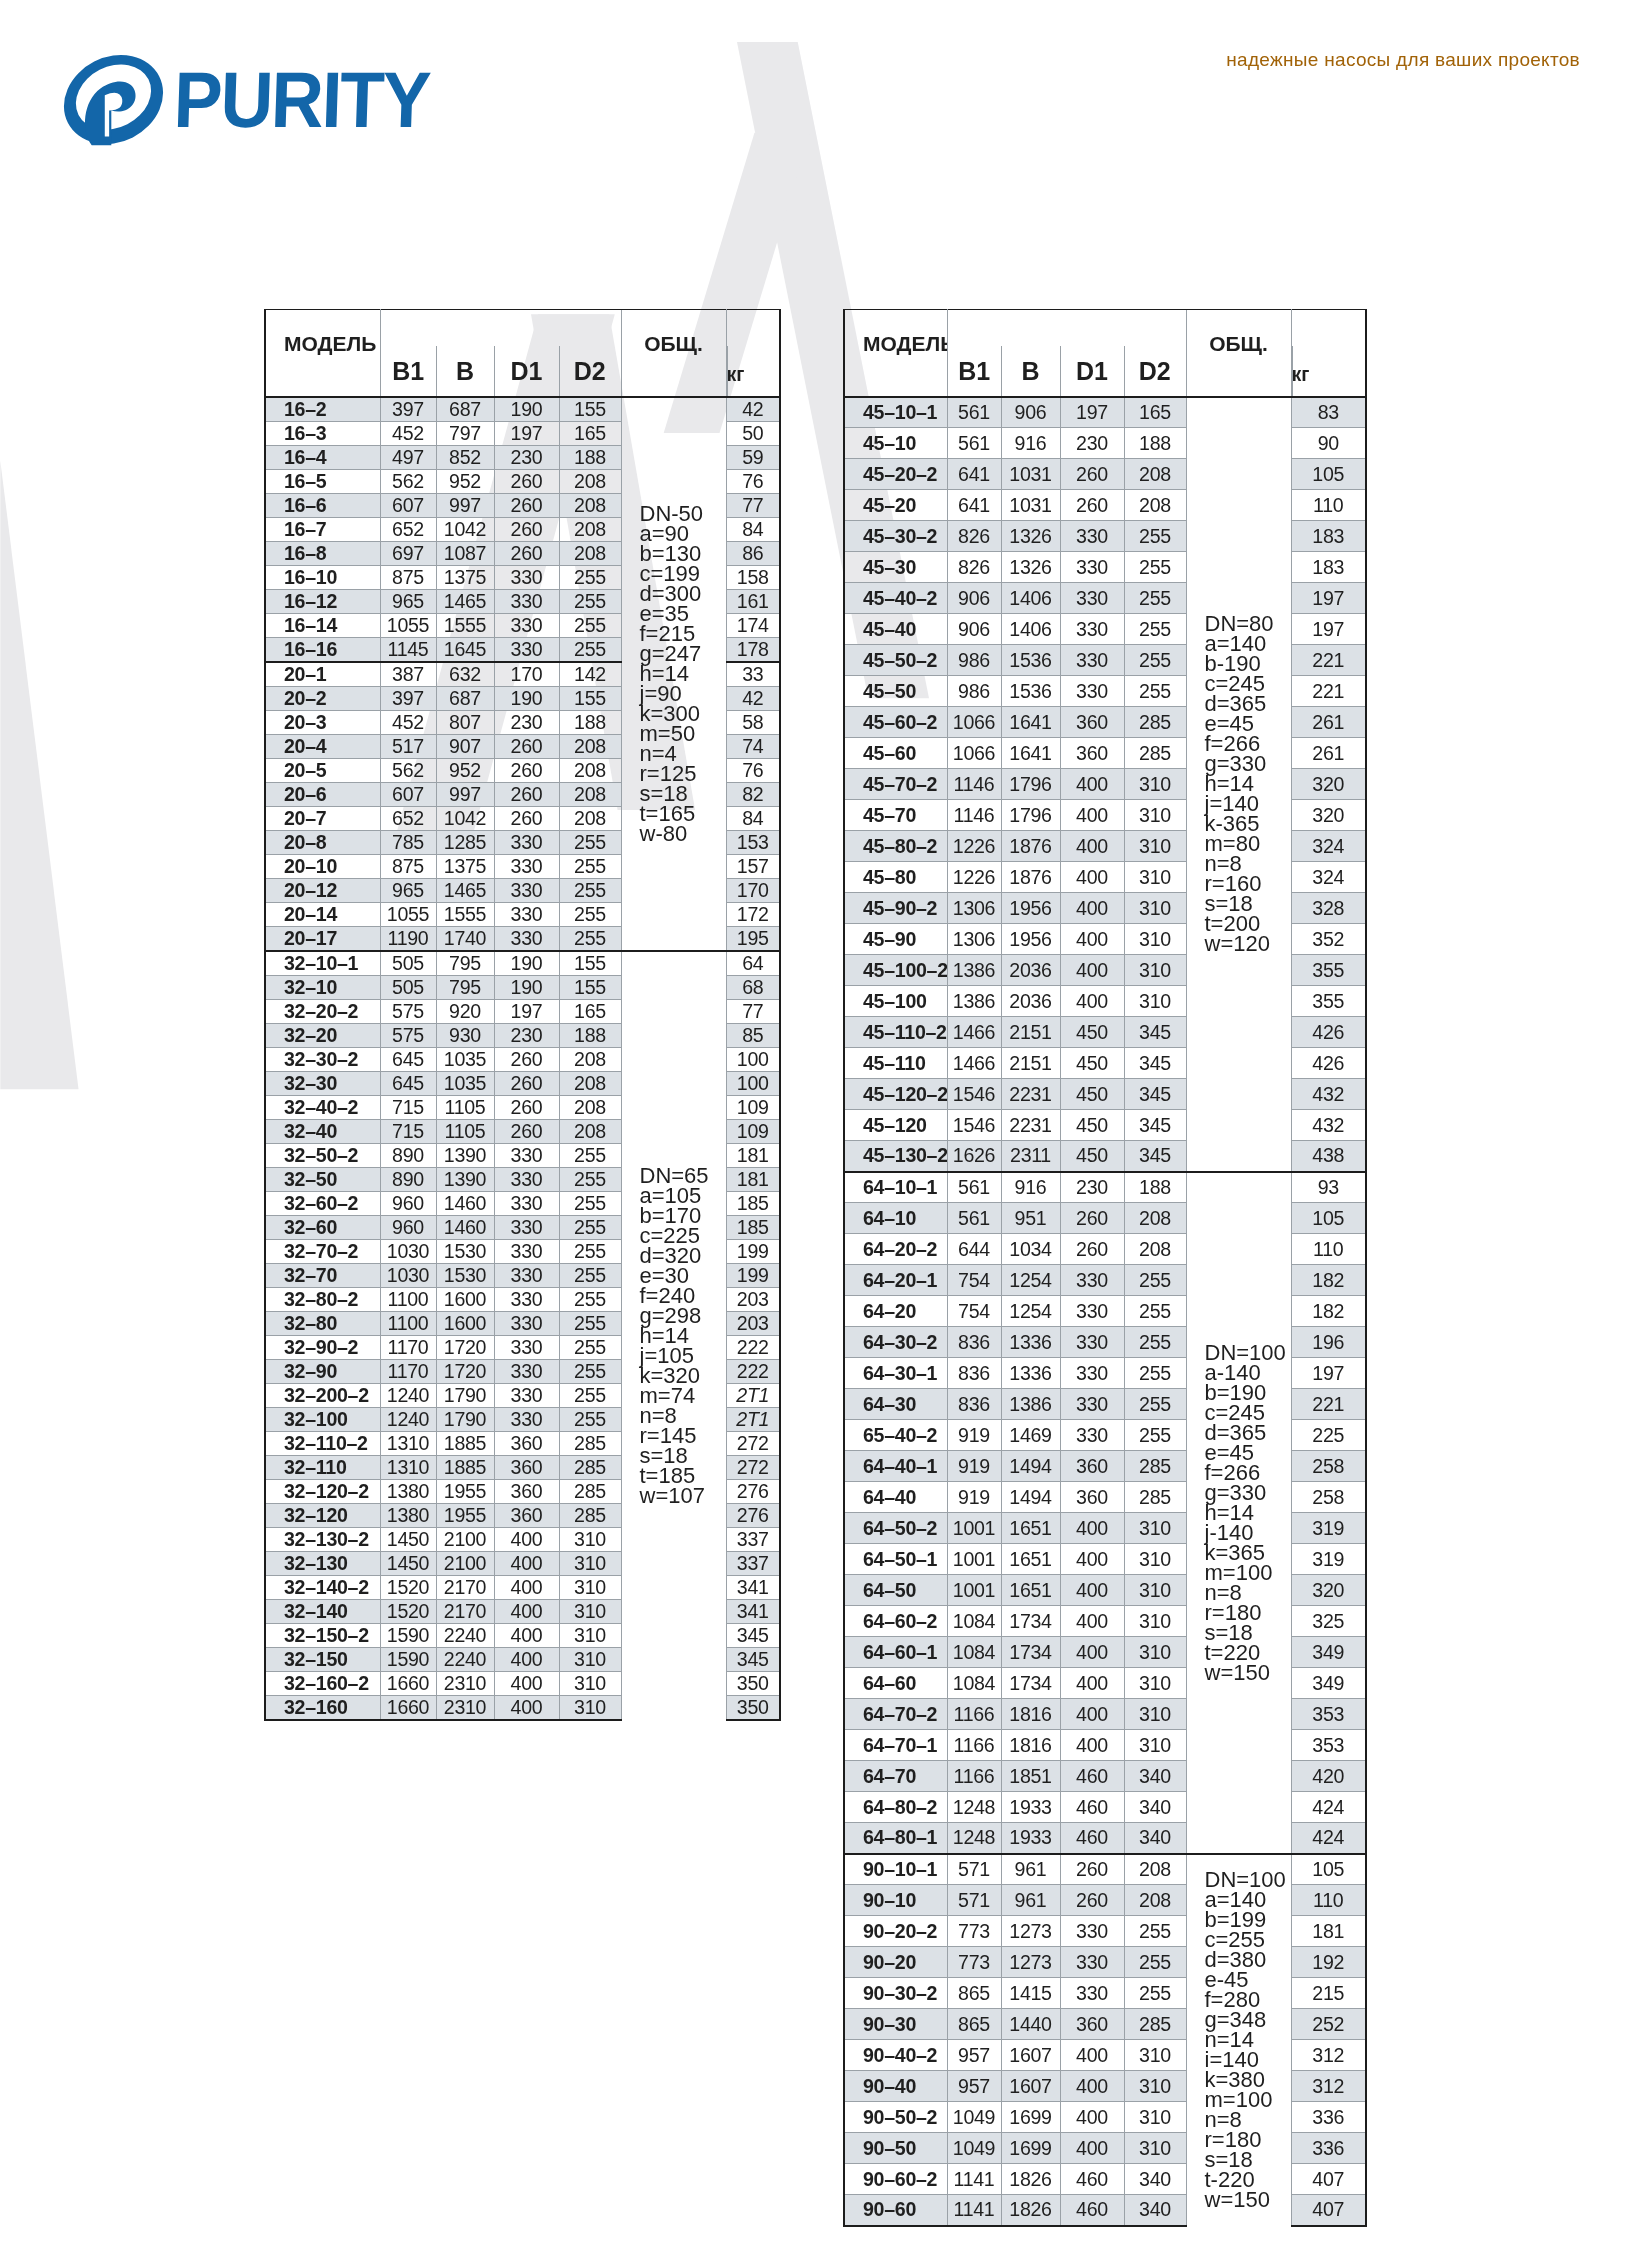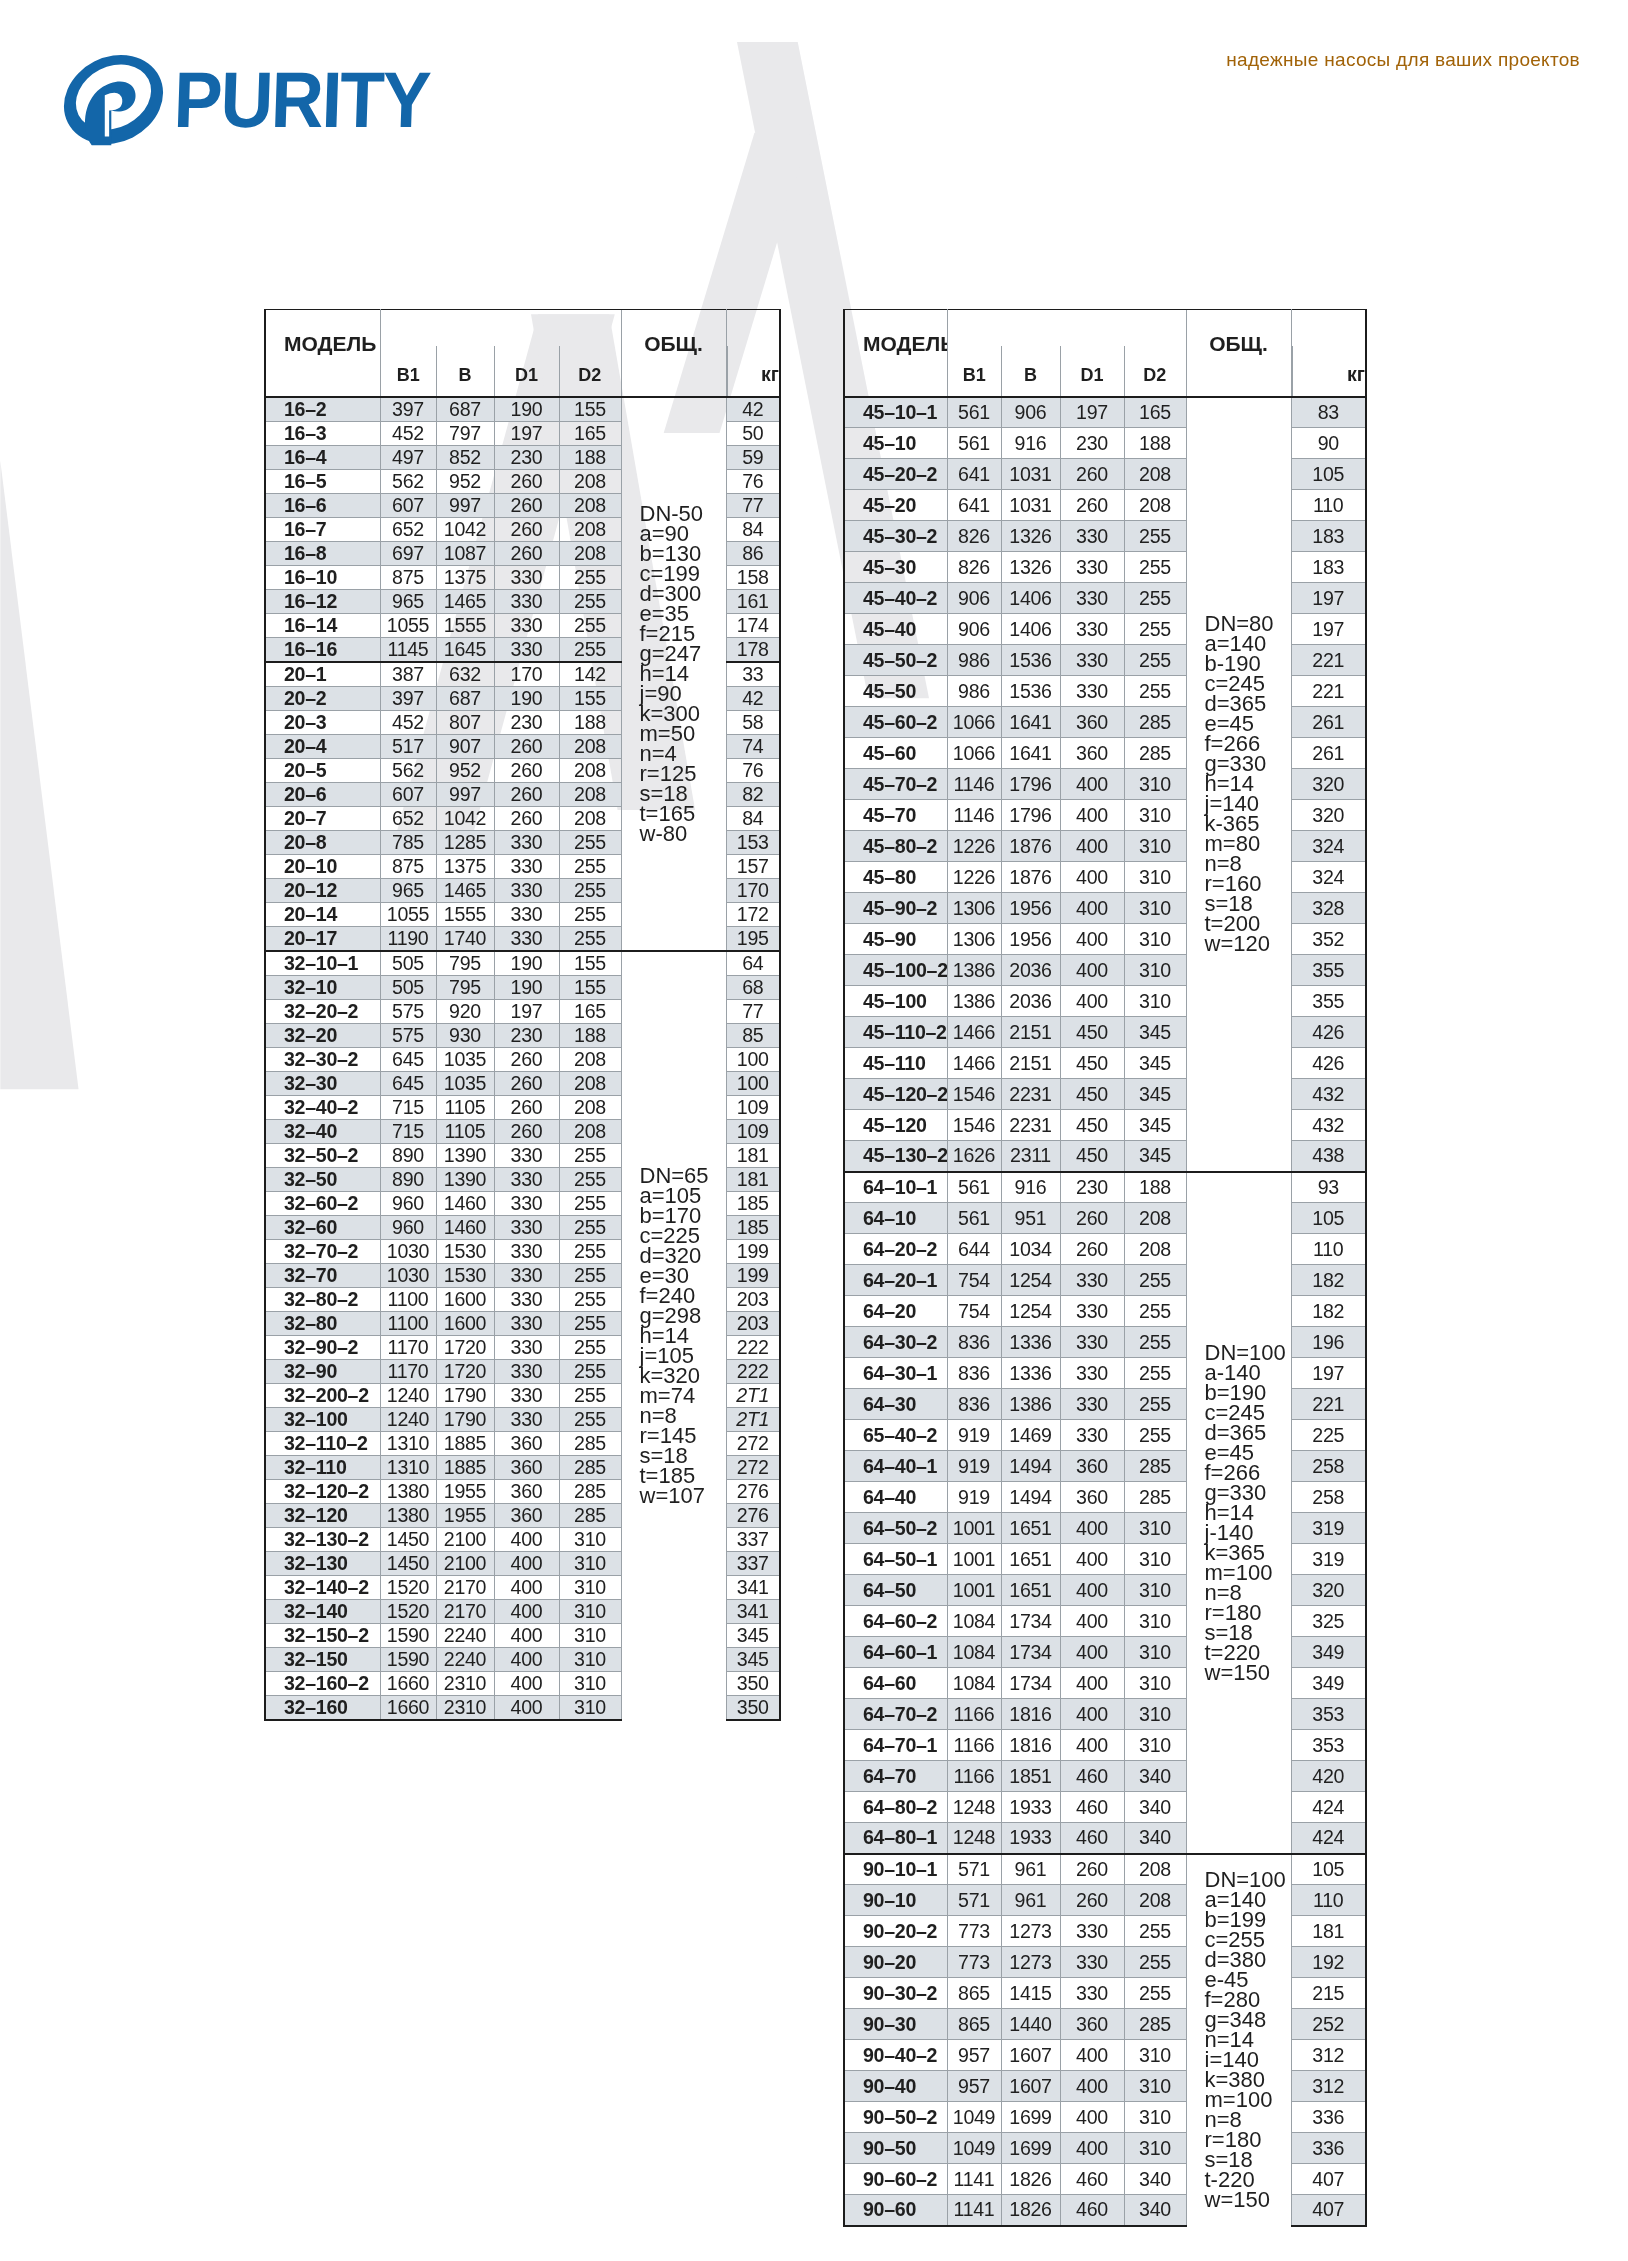--- a/index.html
+++ b/index.html
@@ -33,25 +33,25 @@
   #tableL table{width:515px;}
   #tableR table{width:522px;}
   #tableL tbody tr{height:22px;}
   #tableR tbody tr{height:31px;}
   thead tr{height:87px;}
   th,td{padding:0;font-size:19.6px;overflow:hidden;white-space:nowrap;}
   td{border:0.7px solid #9aa1a7;}
   th{position:relative;font-weight:bold;border-top:1.4px solid #1c1c1c;border-bottom:2.1px solid #1c1c1c;}
   th.c-model{text-align:left;padding-left:18px;font-size:21px;vertical-align:middle;
              border-left:2.1px solid #1c1c1c;border-right:0.7px solid #9aa1a7;padding-bottom:17px;}
-  th.c-dim{vertical-align:bottom;padding-bottom:9.8px;text-align:center;font-size:18px;}
+  th.c-dim{vertical-align:bottom;padding-bottom:9.8px;text-align:center;font-size:25px;}
   th.c-dim .vline{position:absolute;left:0;bottom:0;width:0.7px;height:58%;background:#9aa1a7;}
   th.c-obsh{vertical-align:middle;text-align:center;font-size:21px;padding-bottom:17px;
             border-left:0.7px solid #9aa1a7;border-right:0.7px solid #9aa1a7;}
-  th.c-kg{vertical-align:bottom;padding-bottom:9.8px;text-align:right;font-size:19.6px;
+  th.c-kg{vertical-align:bottom;padding-bottom:9.8px;text-align:left;font-size:19.6px;
           border-right:2.1px solid #1c1c1c;}
   th.c-kg .vline{position:absolute;left:0;bottom:0;width:0.7px;height:58%;background:#9aa1a7;}
   td.model{font-weight:bold;text-align:left;padding-left:18px;border-left:2.1px solid #1c1c1c;
            letter-spacing:-0.3px;}
   td.num{text-align:center;letter-spacing:-0.3px;}
   td.kg{text-align:center;border-right:2.1px solid #1c1c1c;letter-spacing:-0.3px;}
   td.obsh{background:transparent;vertical-align:middle;text-align:left;padding-left:18px;
           font-size:22px;line-height:20px;border-top:none;border-bottom:none;}
   td.z{background:#dce1e6;}
   tr.g-start td{border-top:2.1px solid #1c1c1c;}

